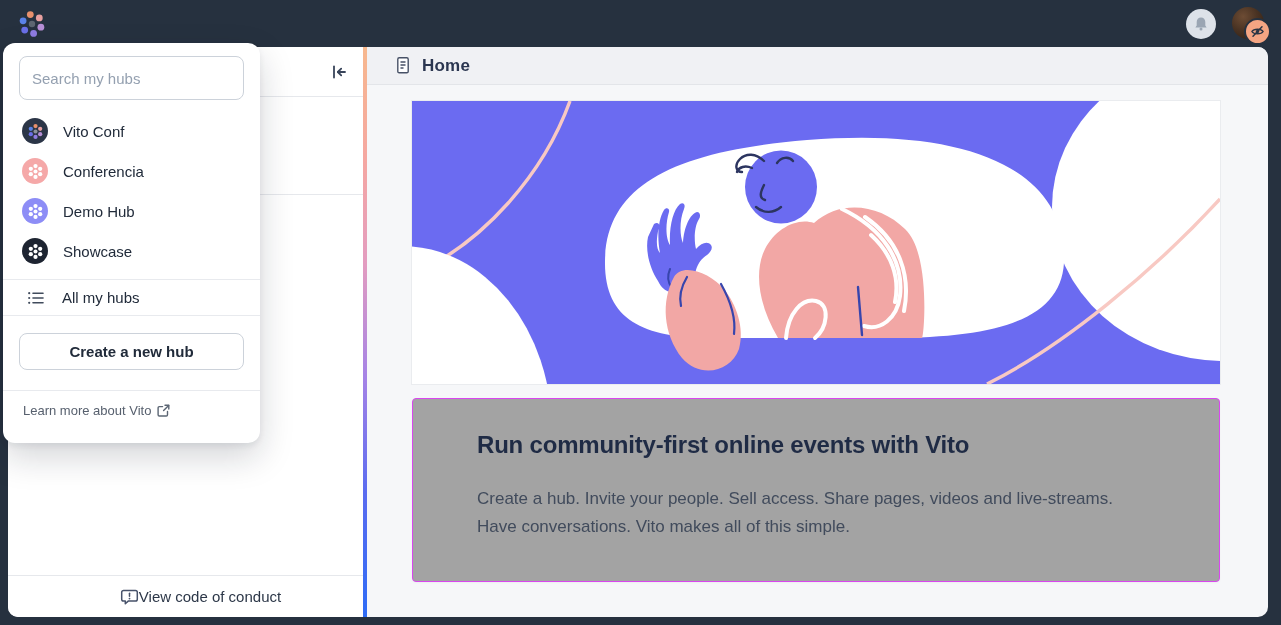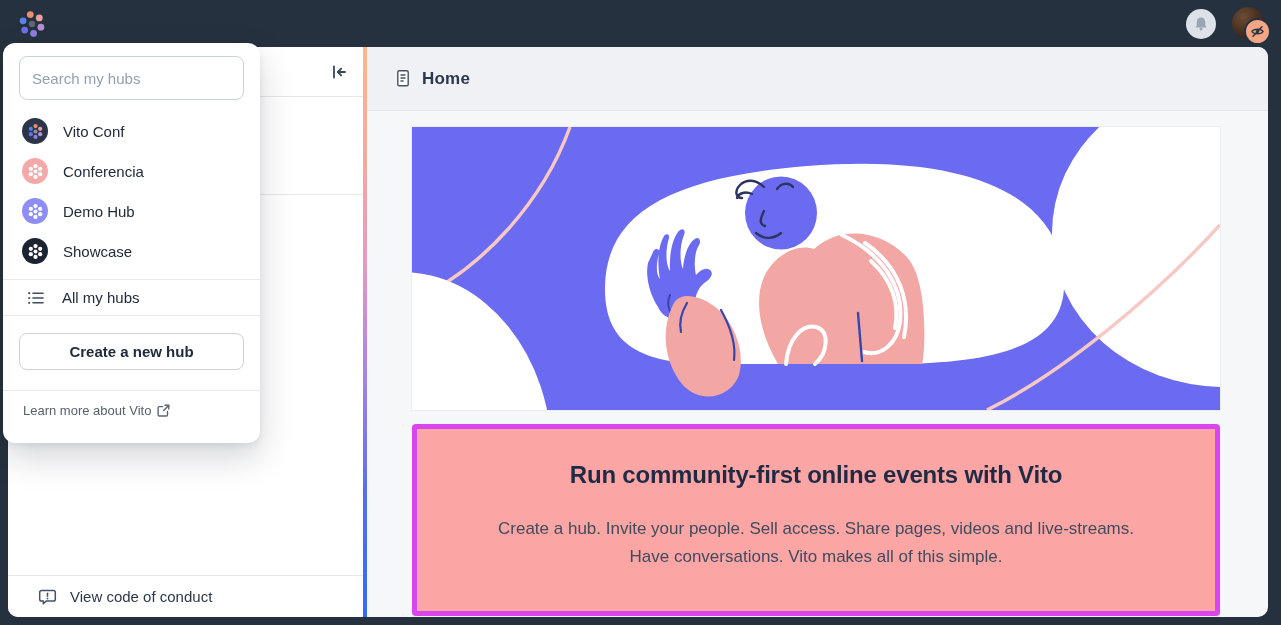--- a/index.html
+++ b/index.html
@@ -30,35 +30,35 @@
 
   
   .sidebar { width:355px; background:#ffffff; display:flex; flex-direction:column; flex:none; }
   .sidebar-header { height:50px; border-bottom:1px solid #e6e8ec; display:flex; align-items:center;
     justify-content:flex-end; padding-right:9px; }
   .collapse-btn { width:30px; height:30px; background:none; border:none; cursor:pointer;
     display:flex; align-items:center; justify-content:center; padding:0; }
   .sidebar-sub { height:98px; border-bottom:1px solid #e6e8ec; }
   .sidebar-fill { flex:1; }
   .sidebar-footer { height:42px; border-top:1px solid #e6e8ec; display:flex; align-items:center;
-    gap:13px; padding-left:30px; font-size:15px; color:#2c3748; cursor:pointer; }
+    padding-left:30px; font-size:15px; color:#2c3748; cursor:pointer;justify-content:center; }
 
   
   .divider-gradient { width:4px; flex:none;
     background:linear-gradient(180deg,#f7b88e 0%, #f5a7a2 20%, #e39cc0 38%, #a583e6 58%, #5b6cf0 78%, #2e6cf6 100%); }
 
   
   .main { flex:1; display:flex; flex-direction:column; min-width:0; }
-  .main-header { height:64px; background:#f0f1f4; border-bottom:1px solid #e3e5e9;
+  .main-header { height:38px; background:#f0f1f4; border-bottom:1px solid #e3e5e9;
     display:flex; align-items:center; gap:11px; padding-left:28px; flex:none; }
   .main-title { font-size:17px; font-weight:bold; color:#2b3650; margin:0; letter-spacing:.2px; }
   .main-body { flex:1; padding:16px 0 0 45px; overflow:hidden; }
   .hero { width:808px; height:283px; line-height:0; box-shadow:0 0 0 1px rgba(20,30,60,.05); background:#6b6bf1; }
-  .intro-card { width:808px; margin-top:14px; background:#fca5a5; border:5px solid #d946ef; border-radius:4px;
-    padding:32px 64px 40px; box-shadow:0 1px 2px rgba(16,24,40,.04);text-align:center; }
+  .intro-card { width:808px; margin-top:14px; background:#a3a3a3; border:1px solid #d946ef; border-radius:4px;
+    padding:32px 64px 40px; box-shadow:0 1px 2px rgba(16,24,40,.04); }
   .intro-card h2 { margin:0 0 26px; font-size:24px; color:#1f2b45; letter-spacing:-.2px; }
   .intro-card p { margin:0; font-size:17px; line-height:28px; color:#414b5c; max-width:672px; }
 
   
   .popover { position:absolute; left:3px; top:43px; width:257px; background:#fff; border-radius:12px;
     box-shadow:0 3px 6px rgba(16,24,40,.07), 0 14px 34px rgba(16,24,40,.18); z-index:10; }
   .search-input { display:block; width:225px; margin:13px 16px 11px; height:44px;
     border:1px solid #ccd2da; border-radius:8px; padding:0 12px; font-size:15px; color:#222b39;
     font-family:inherit; outline:none; background:#fff; }
   .search-input::placeholder { color:#94a0b0; }

